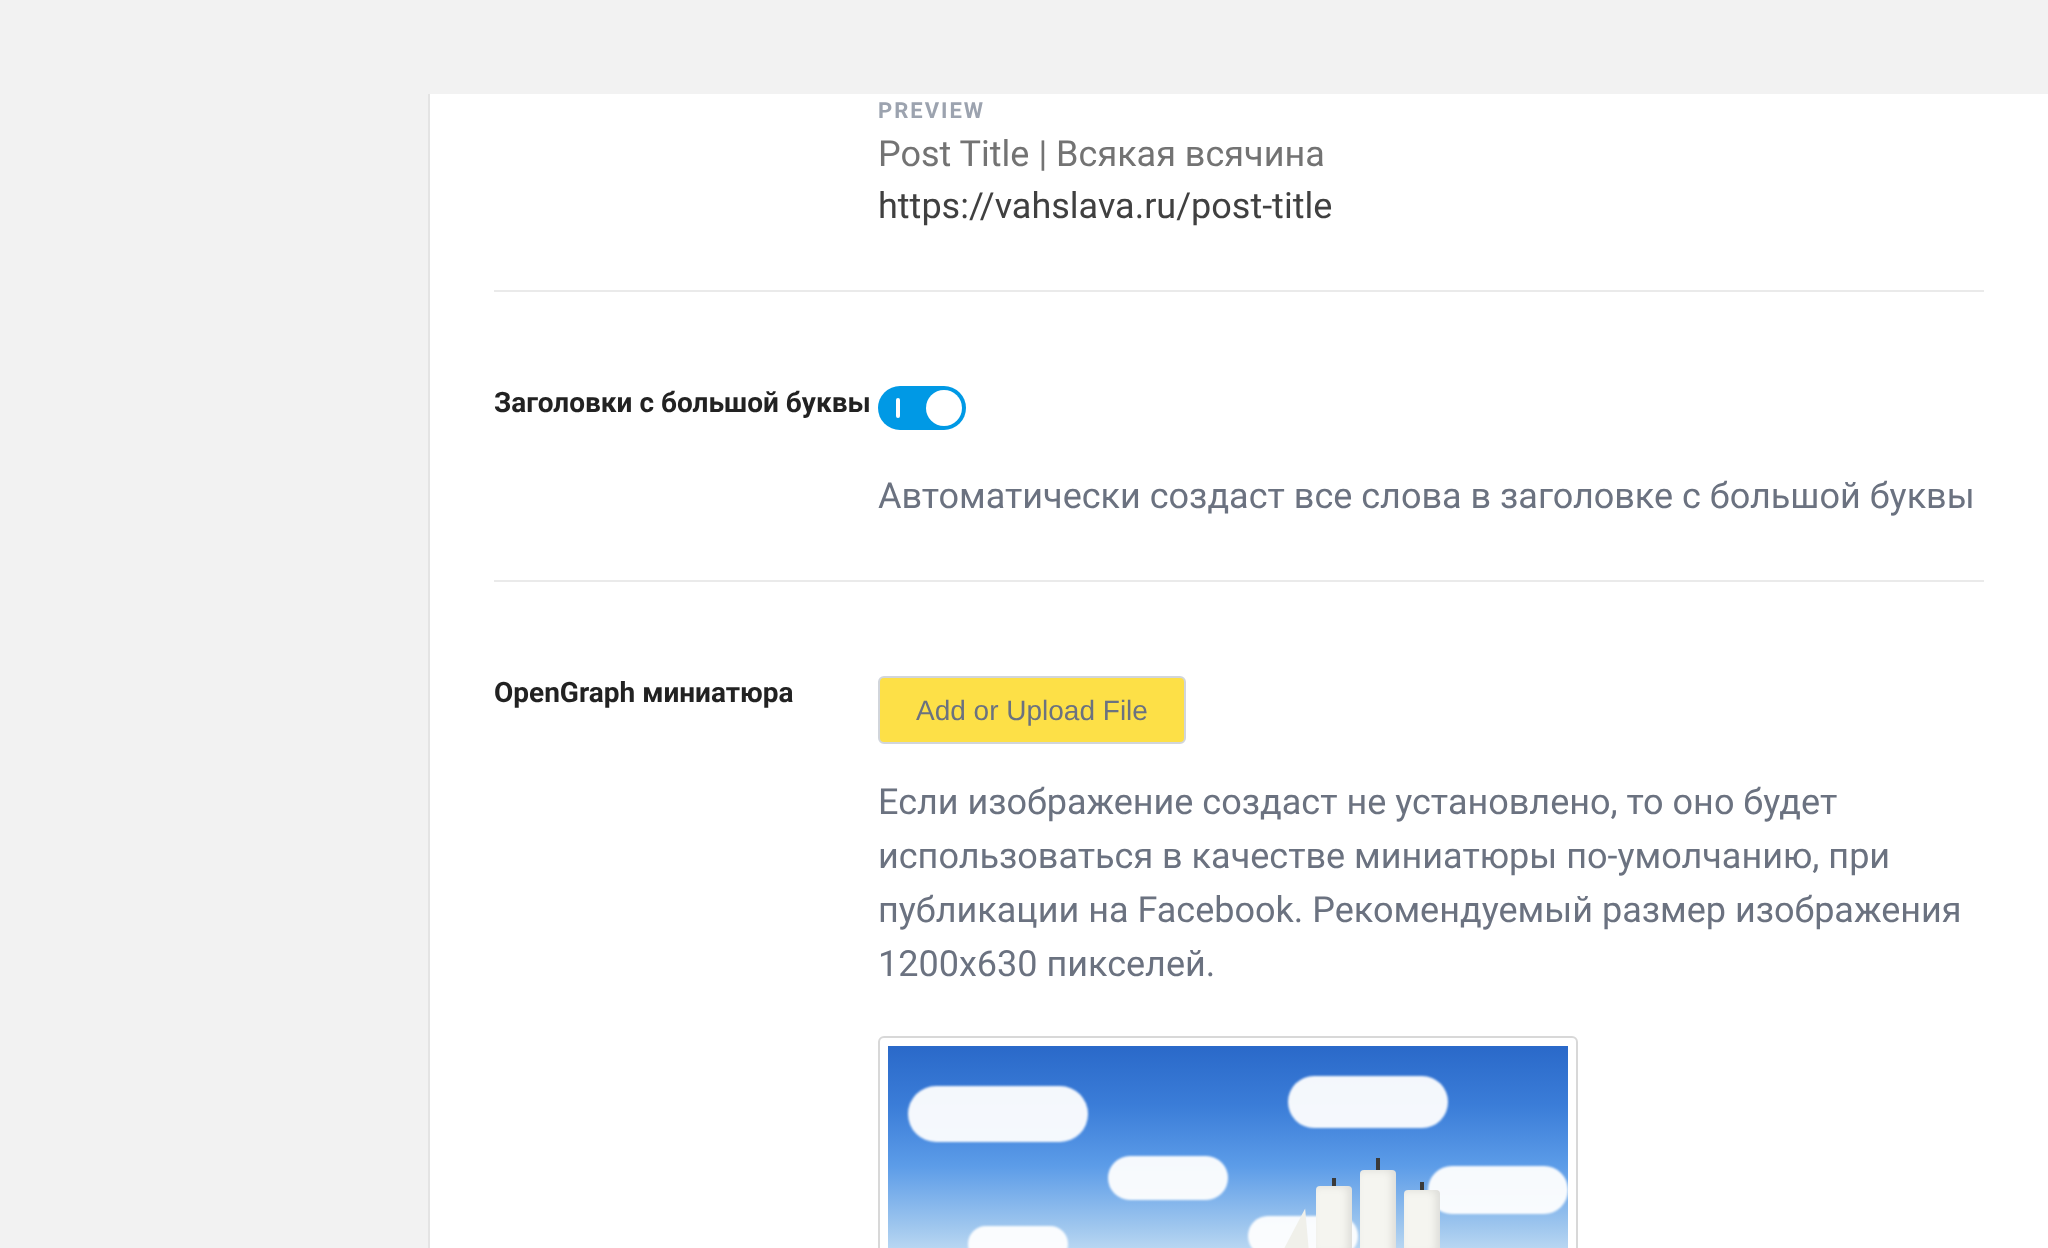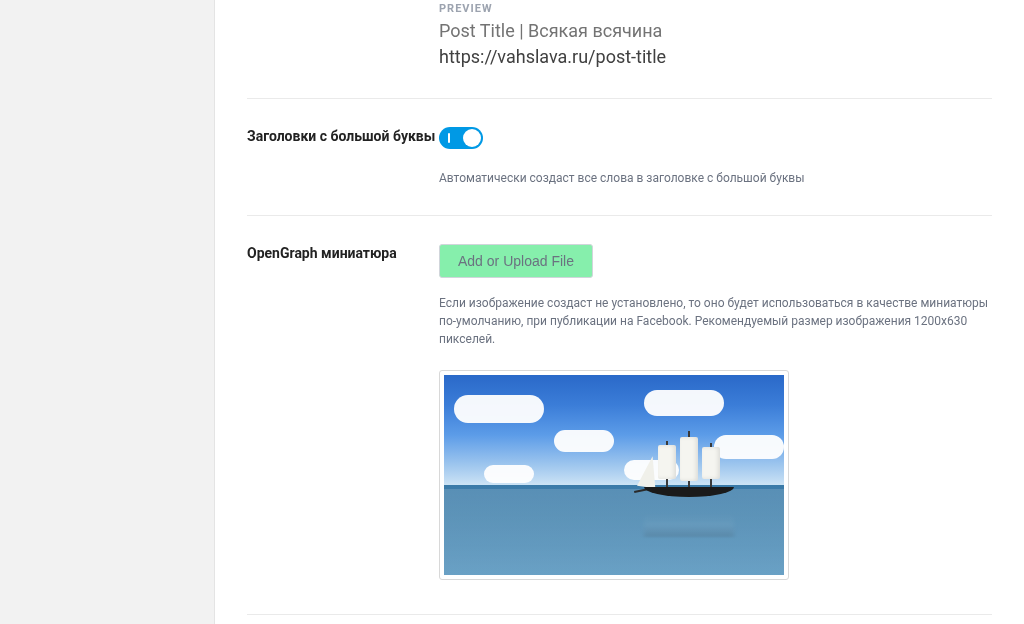--- a/index.html
+++ b/index.html
@@ -13,20 +13,21 @@
   .main-panel {
     background: #ffffff;
     margin-left: 214px;
     height: 100%;
     border-left: 1px solid #e4e4e4;
     padding: 0;
   }
   .row {
     display: flex;
     padding: 0 32px;
+    margin-top: 47px;
   }
   .label-col {
     width: 192px;
     flex-shrink: 0;
     font-size: 14px;
     font-weight: 700;
     color: #222;
     line-height: 1.4;
   }
   .content-col {
@@ -76,29 +77,29 @@
   .toggle-tick {
     position: absolute;
     left: 9px;
     top: 6px;
     width: 2px;
     height: 10px;
     background: #fff;
     border-radius: 1px;
   }
   .helper-text {
-    font-size: 12px;
+    font-size: 18px;
     color: #6b7280;
     line-height: 1.5;
     margin-top: 16px;
   }
   .upload-btn {
     display: inline-block;
     border: 1px solid #d1d5db;
-    background: #86efac;
+    background: #fde047;
     color: #6b7280;
     font-size: 14px;
     padding: 8px 18px;
     border-radius: 3px;
     cursor: pointer;
   }
   .thumb-wrap {
     margin-top: 22px;
     width: 350px;
     border: 1px solid #d8d8d8;

